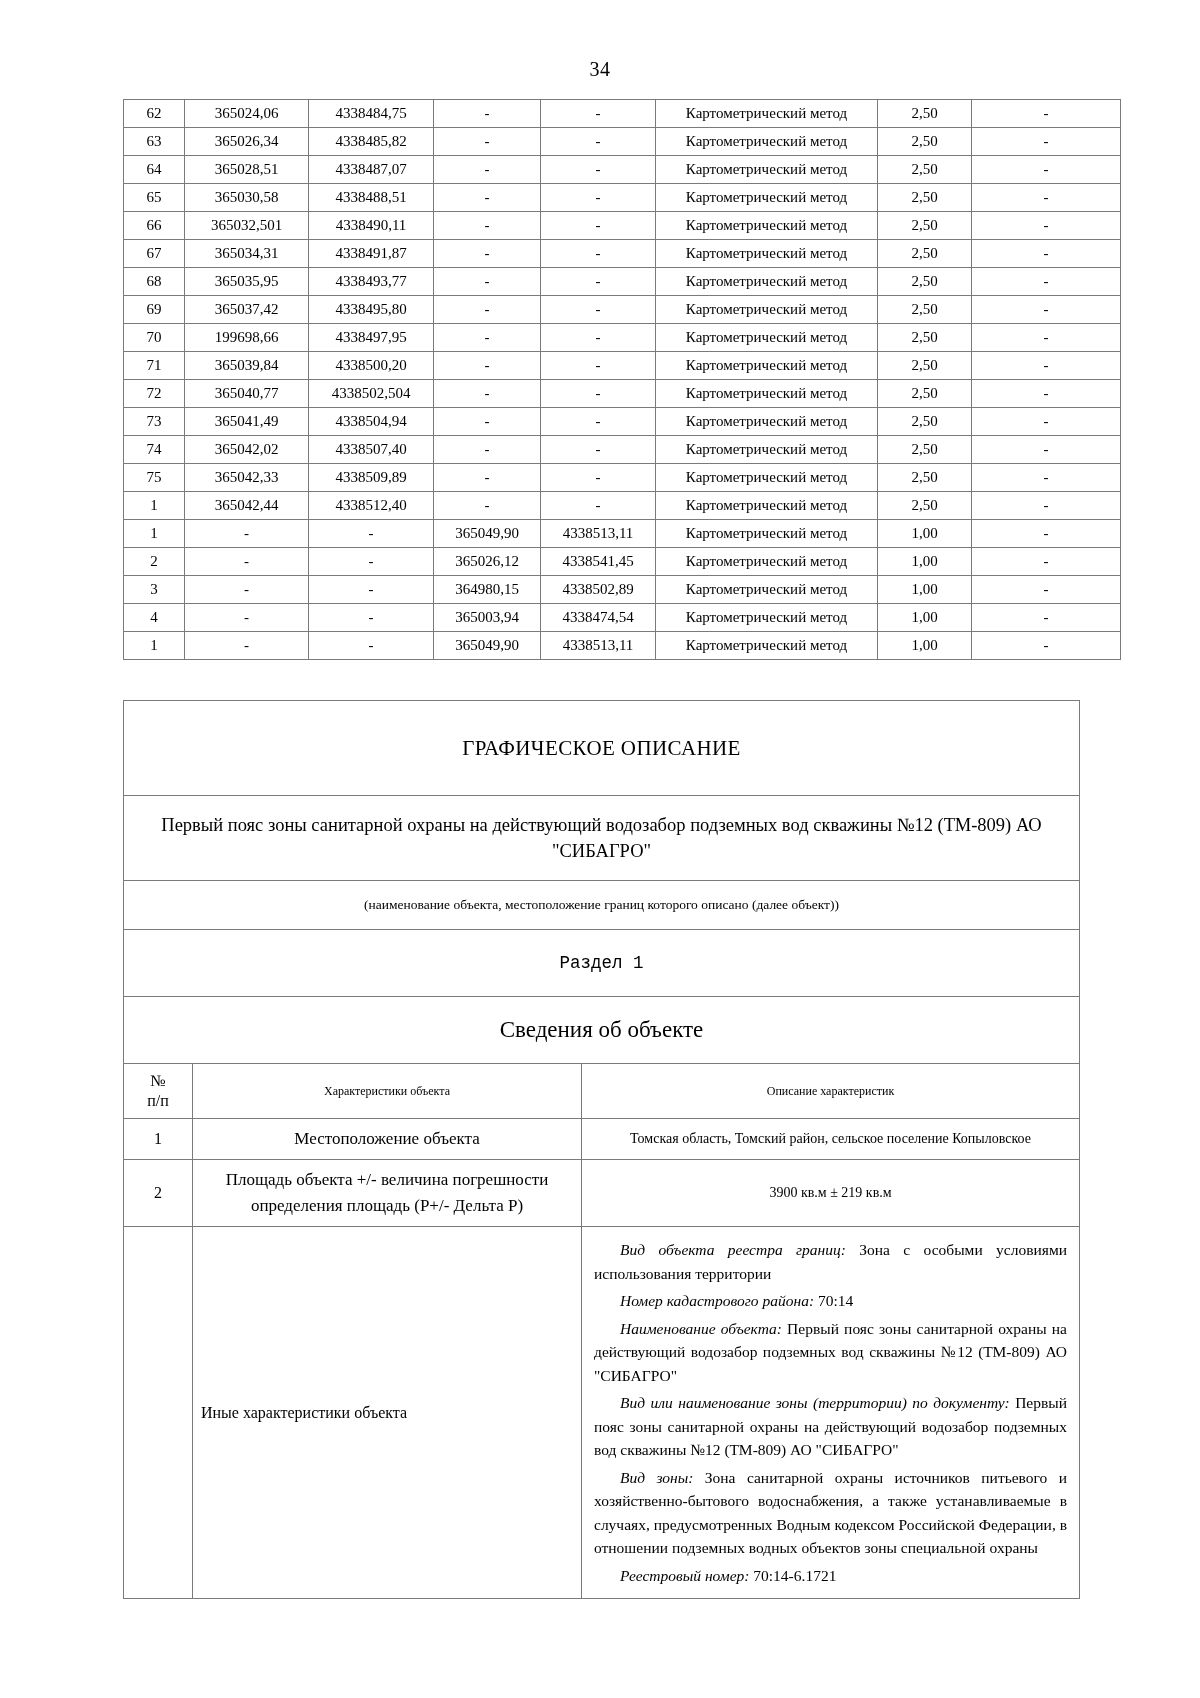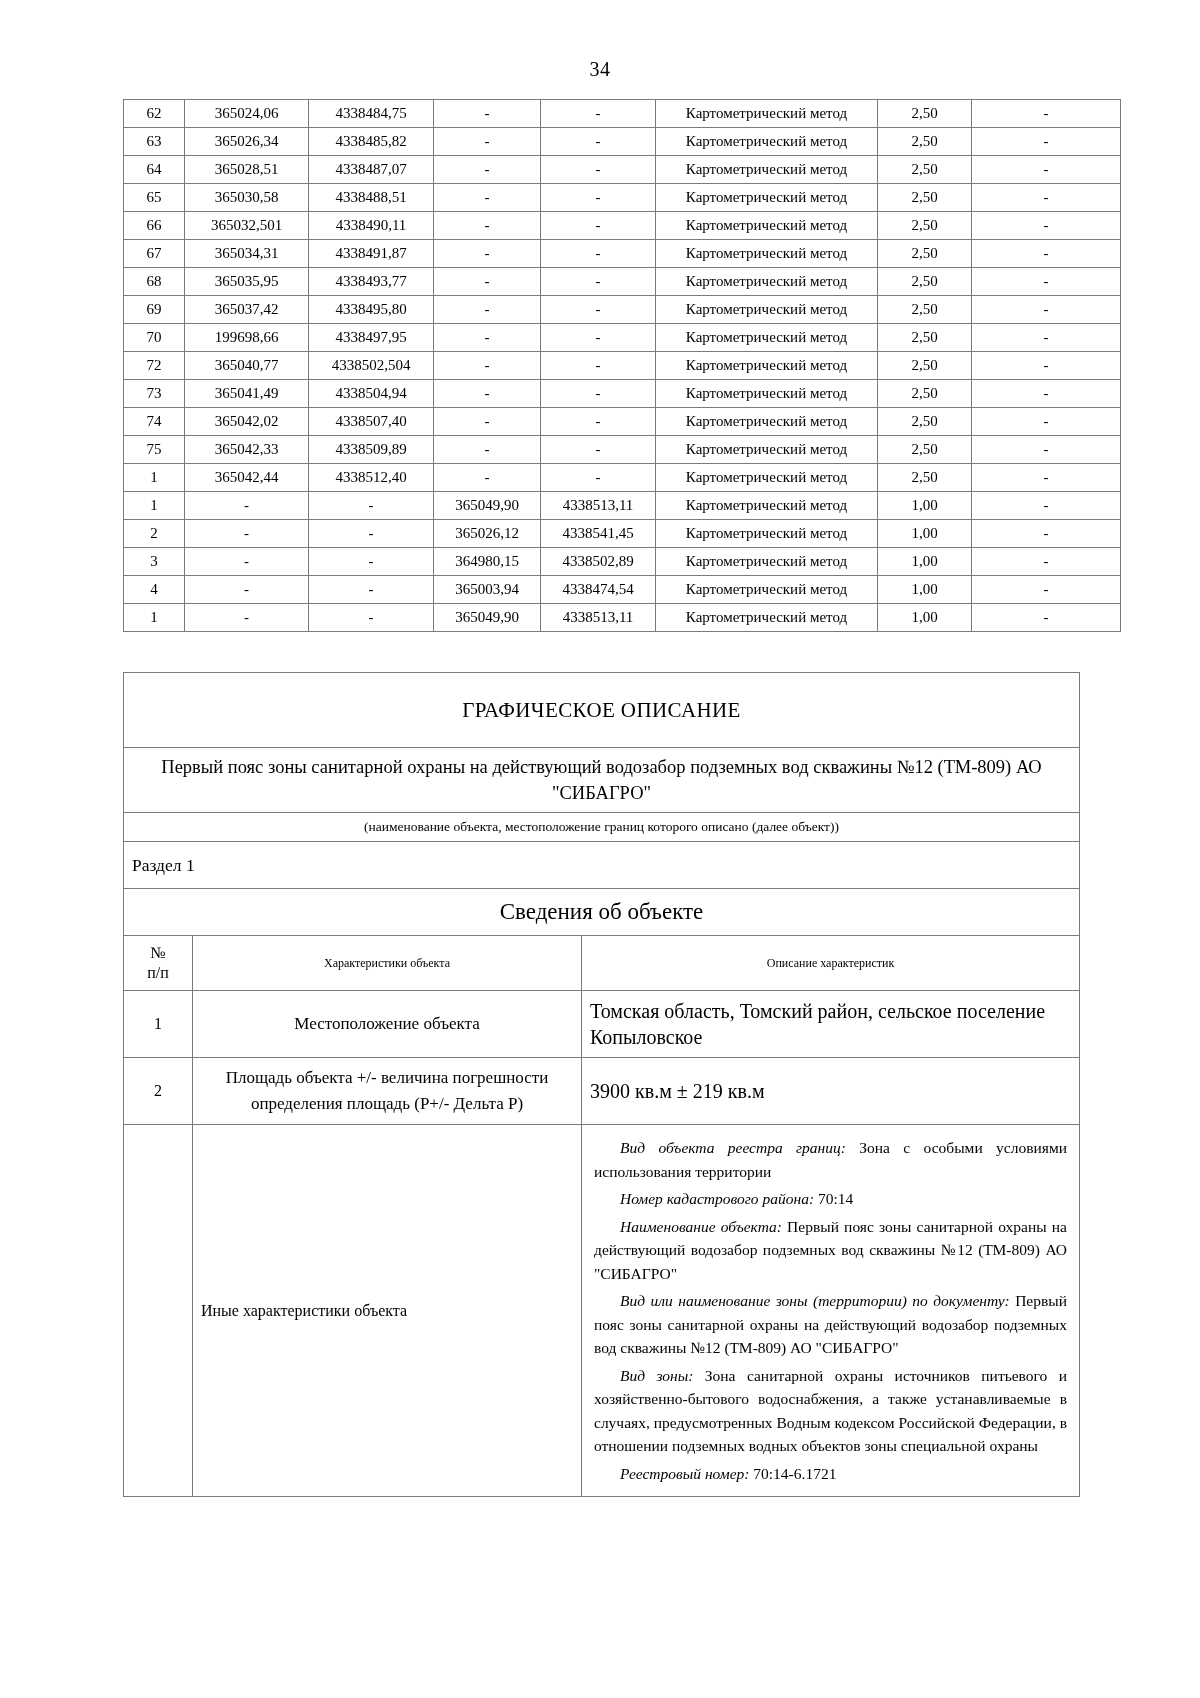--- a/index.html
+++ b/index.html
@@ -63,44 +63,45 @@
     padding: 40px 120px 0 123px;
   }
   table.gd {
     border-collapse: collapse;
     width: 957px;
     table-layout: fixed;
   }
   table.gd td {
     border: 1px solid #7a7a7a;
     vertical-align: middle;
-    padding: 6px 8px;
+    padding: 16px 8px;
   }
   .gd-title {
     text-align: center;
     font-size: 21px;
     height: 62px;
     letter-spacing: 0.4px;
   }
   .gd-object {
     text-align: center;
     font-size: 18.5px;
     line-height: 26px;
     padding: 10px 30px;
   }
   .gd-caption {
     text-align: center;
     font-size: 13.5px;
     padding: 8px 10px;
   }
   .gd-razdel {
-    text-align: left;
+    text-align: center;
     font-size: 17.5px;
     height: 34px;
     padding: 4px 8px;
+    font-family: Liberation Mono, monospace;
   }
   .gd-svedeniya {
     text-align: center;
     font-size: 23px;
     height: 34px;
     padding: 4px 8px;
     margin-top: 9px;
   }
 
   table.props {
@@ -109,21 +110,21 @@
     table-layout: fixed;
     margin-top: -1px;
   }
   table.props td {
     border: 1px solid #7a7a7a;
     vertical-align: middle;
     padding: 7px 8px;
   }
   .p-num   { width: 52px; text-align: center; font-size: 16px; vertical-align: top; padding-top: 9px;}
   .p-char  { width: 372px; text-align: center; font-size: 17px; line-height: 26px;}
-  .p-desc  { font-size: 20px; line-height: 26px;}
+  .p-desc  { text-align: center; font-size: 14px; line-height: 26px;}
 
   .hdr-num { text-align: center; font-size: 16px; line-height: 20px; vertical-align: middle;}
   .hdr-cell{ text-align: center; font-size: 12px; vertical-align: middle;}
 
   .p-num-top { vertical-align: top; padding-top: 8px;}
 
   .other-desc {
     text-align: justify;
     font-size: 15.5px;
     line-height: 23.5px;
@@ -231,20 +232,30 @@
             <td class="c-x2">-</td>
             <td class="c-y2">-</td>
             <td class="c-method">Картометрический метод</td>
             <td class="c-mt">2,50</td>
             <td class="c-last">-</td>
           </tr>
           <tr>
             <td class="c-num">70</td>
             <td class="c-x1">199698,66</td>
             <td class="c-y1">4338497,95</td>
+            <td class="c-x2">-</td>
+            <td class="c-y2">-</td>
+            <td class="c-method">Картометрический метод</td>
+            <td class="c-mt">2,50</td>
+            <td class="c-last">-</td>
+          </tr>
+          <tr>
+            <td class="c-num">71</td>
+            <td class="c-x1">365039,84</td>
+            <td class="c-y1">4338500,20</td>
             <td class="c-x2">-</td>
             <td class="c-y2">-</td>
             <td class="c-method">Картометрический метод</td>
             <td class="c-mt">2,50</td>
             <td class="c-last">-</td>
           </tr>
           <tr>
             <td class="c-num">72</td>
             <td class="c-x1">365040,77</td>
             <td class="c-y1">4338502,504</td>

